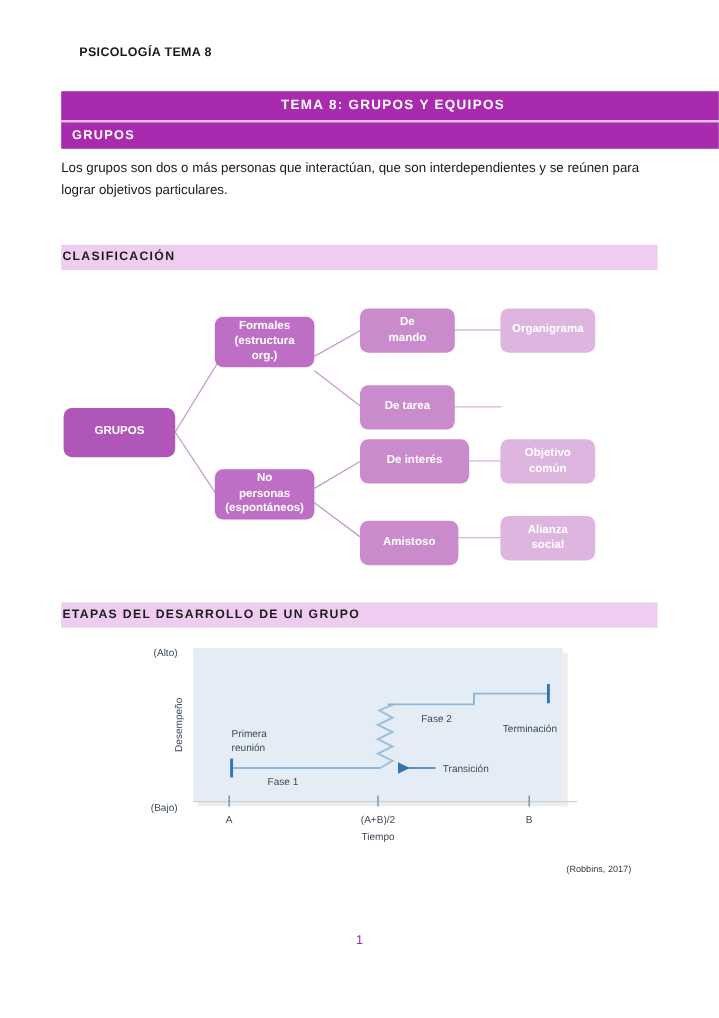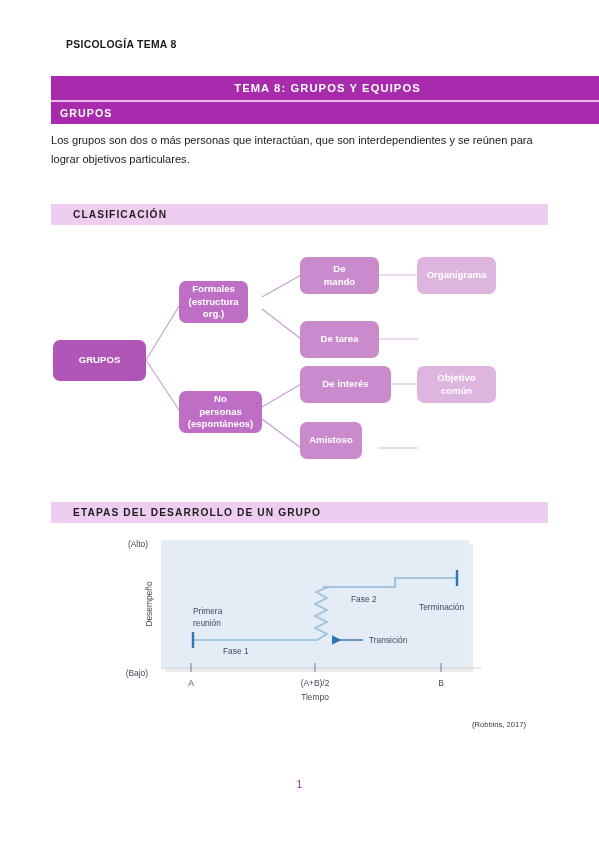--- a/index.html
+++ b/index.html
@@ -83,21 +83,21 @@
     position: absolute;
     left: 51px;
     width: 497px;
     height: 21px;
     line-height: 21px;
     background: #EFCDF1;
     color: #1d1d1d;
     font-size: 10.2px;
     font-weight: bold;
     letter-spacing: 1.1px;
-    padding-left: 22px;
+    padding-left: 1px;
     box-sizing: border-box;
   }
   #sec-clasificacion { top: 204px; }
   #sec-etapas { top: 502px; }
 
   
   .diagram {
     position: absolute;
     left: 51px;
     top: 255px;
@@ -192,48 +192,51 @@
         <path d="M327 84 L367 84"></path>
         <path d="M327 129 L367 129"></path>
         <path d="M327 193 L367 193"></path>
       </g>
     </svg>
 
     <div class="node root" style="left:2px; top:85px; width:93px; height:41px;">
       <span>GRUPOS</span>
     </div>
 
-    <div class="node lvl1" style="left:128px; top:26px; width:69px; height:42px; flex-direction:column;">
+    <div class="node lvl1" style="left:128px; top:9px; width:83px; height:42px; flex-direction:column;">
       <span>Formales</span>
       <span>(estructura org.)</span>
     </div>
 
     <div class="node lvl1" style="left:128px; top:136px; width:83px; height:42px; flex-direction:column;">
       <span>No personas</span>
       <span>(espontáneos)</span>
     </div>
 
     <div class="node lvl2" style="left:249px; top:2px; width:79px; height:37px;">
       <span>De mando</span>
     </div>
     <div class="node lvl2" style="left:249px; top:66px; width:79px; height:37px;">
       <span>De tarea</span>
     </div>
     <div class="node lvl2" style="left:249px; top:111px; width:91px; height:37px;">
       <span>De interés</span>
     </div>
-    <div class="node lvl2" style="left:249px; top:167px; width:62px; height:37px;">
+    <div class="node lvl2" style="left:249px; top:179px; width:82px; height:37px;">
       <span>Amistoso</span>
     </div>
 
     <div class="node lvl3" style="left:366px; top:2px; width:79px; height:37px;">
       <span>Organigrama</span>
     </div>
     <div class="node lvl3" style="left:366px; top:111px; width:79px; height:37px;">
       <span>Objetivo común</span>
+    </div>
+    <div class="node lvl3" style="left:366px; top:175px; width:79px; height:37px;">
+      <span>Alianza social</span>
     </div>
   </div>
 
   <div class="section-bar" id="sec-etapas">ETAPAS DEL DESARROLLO DE UN GRUPO</div>
 
   <div class="figure">
     <svg width="497" height="215" viewBox="0 0 497 215">
 
       <defs>
         <marker id="arrowLeft" markerWidth="7" markerHeight="7" refX="6" refY="3.5" orient="auto">

